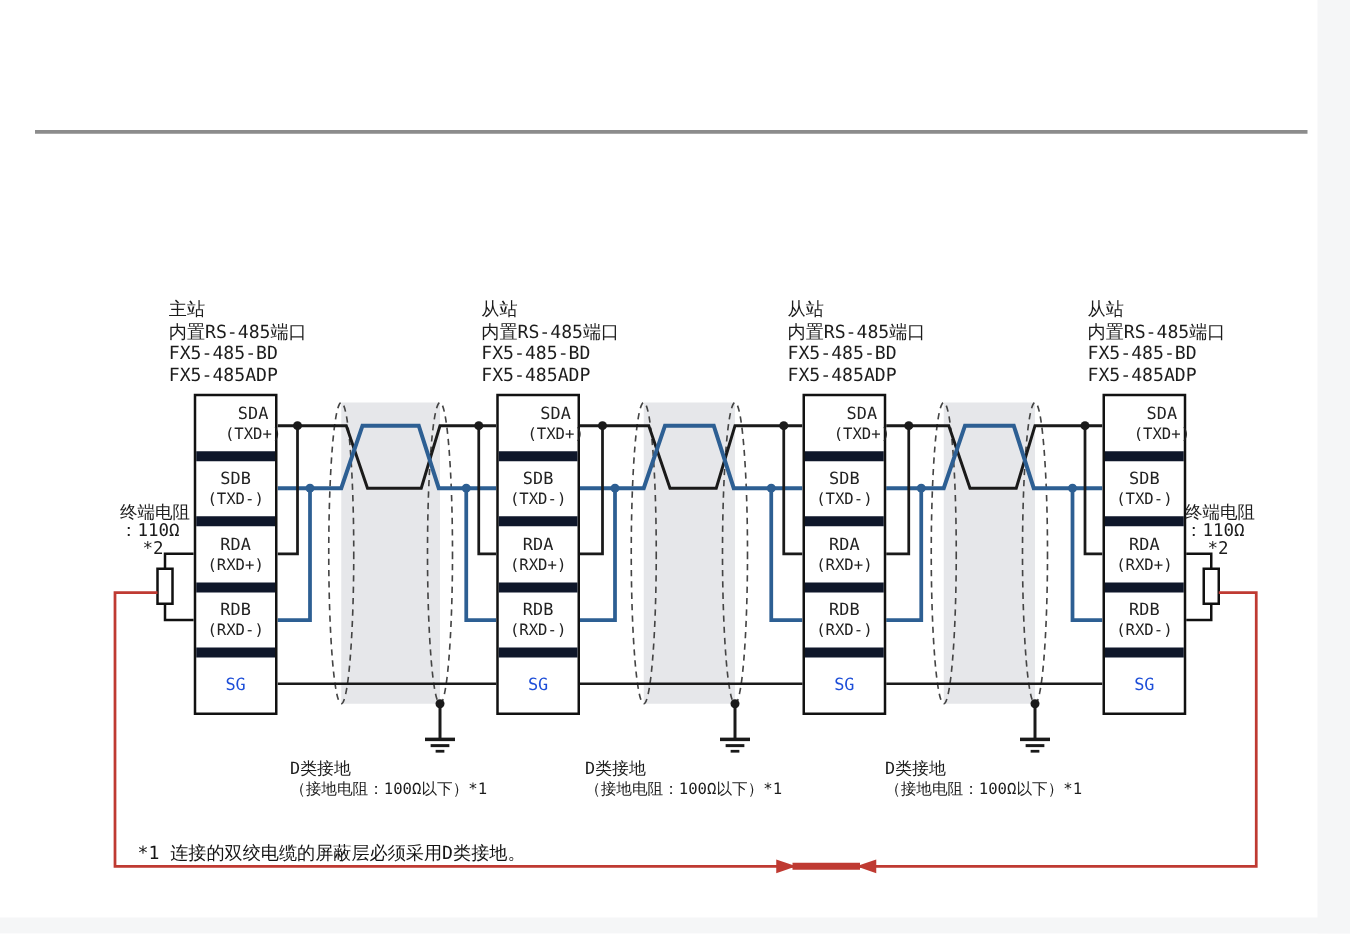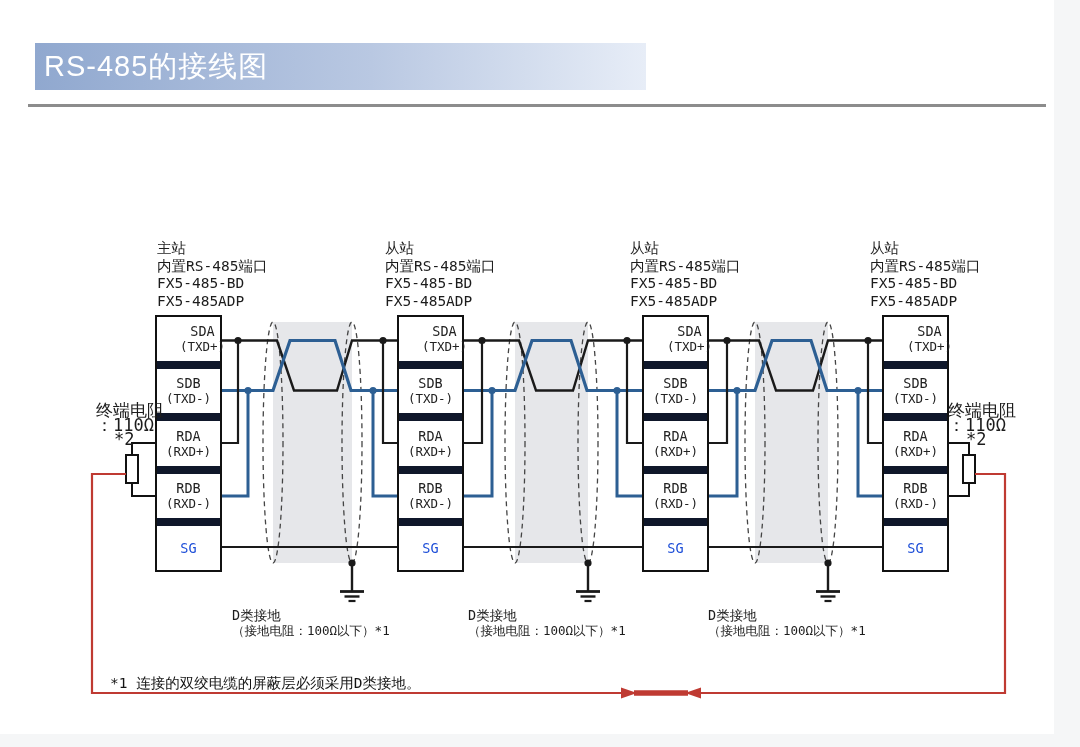--- a/index.html
+++ b/index.html
@@ -28,40 +28,37 @@
       font-size:14.5px;line-height:17.5px;color:#1c1c1c;}
   .station-block{position:absolute;top:315px;width:67px;height:257px;z-index:2;
       background:#ffffff;border:2px solid #111;box-sizing:border-box;
       display:flex;flex-direction:column;}
   .cell{flex:1;border-top:8px solid #0f172a;display:flex;flex-direction:column;
       align-items:center;justify-content:center;font-size:13.5px;line-height:16px;color:#222;}
   .cell:first-child{border-top:none;padding-left:28px;}
   .cell .sig{font-size:12.5px;}
   .cell.sg{color:#1d4ed8;}
 
-  .res-label{position:absolute;top:403px;z-index:3;font-size:17px;line-height:14.5px;color:#1c1c1c;}
+  .res-label{position:absolute;top:403px;z-index:3;font-size:14px;line-height:14.5px;color:#1c1c1c;}
   .res-label .note{padding-left:18px;}
 
   .ground-label{position:absolute;top:607px;z-index:3;width:240px;text-align:left;
       color:#1c1c1c;font-size:13.5px;line-height:16px;}
   .ground-label .detail{font-size:12.5px;}
 
   .notes{position:absolute;left:110px;top:649px;z-index:3;font-size:14.5px;line-height:20px;color:#141414;margin-top:24px;}
 </style>
 </head>
 <body>
 
 <div id="page">
 
   <div class="edge-right"></div>
   <div class="edge-bottom"></div>
 
-  <div class="header-bar">
-    <span>RS-485的接线图</span>
-  </div>
   <div class="divider"></div>
 
 
   <svg id="wires" width="1080" height="747" viewBox="0 0 1080 747">
 
     <g>
       <rect x="273" y="322" width="79" height="241" fill="#e4e5e8" opacity="0.92"></rect>
       <ellipse cx="273" cy="442.5" rx="10" ry="120.5" fill="none" stroke="#444" stroke-width="1.3" stroke-dasharray="5 4"></ellipse>
       <ellipse cx="352" cy="442.5" rx="10" ry="120.5" fill="none" stroke="#444" stroke-width="1.3" stroke-dasharray="5 4"></ellipse>
     </g>
@@ -144,21 +141,21 @@
     </g>
 
     <path fill="none" stroke="#bf3a32" stroke-width="2.2" d="M126,474 H92 V693 H1005 V474 H975"></path>
     <g fill="#bf3a32">
       <path d="M634,693 H688" stroke="#bf3a32" stroke-width="5.5"></path>
       <polygon points="621,687.5 621,698.5 637,693"></polygon>
       <polygon points="701,687.5 701,698.5 685,693"></polygon>
     </g>
   </svg>
 
-  <div class="station-labels" style="left:157px">
+  <div class="station-labels" style="left:135px">
     <div>主站</div>
     <div>内置RS-485端口</div>
     <div>FX5-485-BD</div>
     <div>FX5-485ADP</div>
   </div>
   <div class="station-labels" style="left:385px">
     <div>从站</div>
     <div>内置RS-485端口</div>
     <div>FX5-485-BD</div>
     <div>FX5-485ADP</div>

